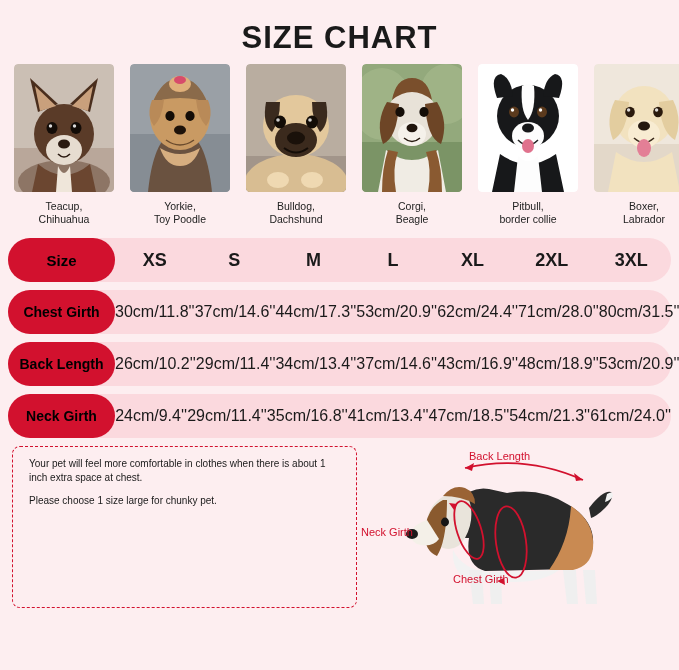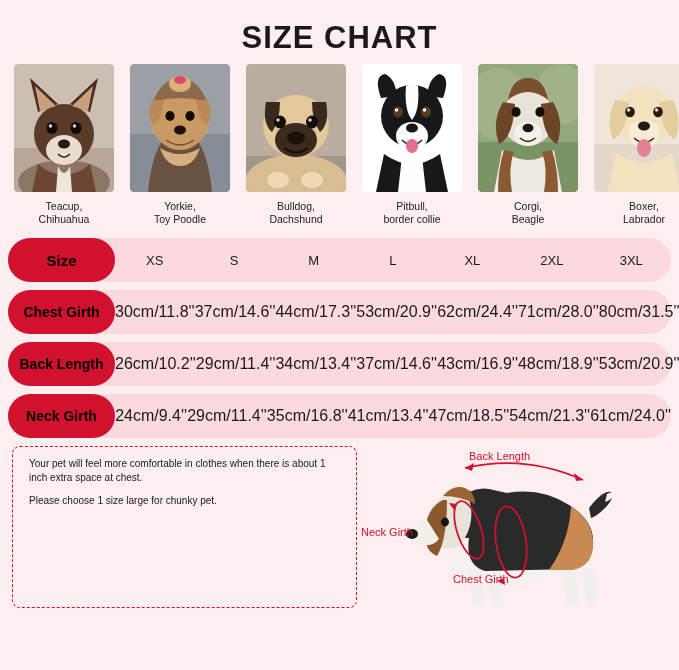--- a/index.html
+++ b/index.html
@@ -100,22 +100,22 @@
     flex: 1 1 auto;
     align-items: center;
   }
   .cell {
     flex: 1 1 0;
     text-align: center;
     font-size: 16px;
     color: #1a1a1a;
   }
   .row.header .cell {
-    font-weight: normal;
-    font-size: 13px;
+    font-weight: bold;
+    font-size: 18px;
   }
 
   
   .bottom {
     display: flex;
     margin-top: 6px;
     padding: 0 12px;
   }
   .note {
     flex: 0 0 345px;
@@ -270,58 +270,20 @@
         </svg>
       </div>
       <div class="breed-label">Bulldog,
 Dachshund</div>
     </div>
 
     <div class="breed">
       <div class="photo">
         <svg width="100" height="128" viewBox="0 0 100 128">
           <defs>
-              <clipPath id="c4">
-                <rect width="100" height="128" rx="4"></rect>
-              </clipPath>
-            </defs>
-          <g clip-path="url(#c4)">
-            <rect width="100" height="128" fill="#ffffff"></rect>
-
-            <ellipse cx="50" cy="52" rx="31" ry="31" fill="#17181a"></ellipse>
-
-            <path d="M19 34 q-8 -22 4 -24 q10 4 12 22 Z" fill="#17181a"></path>
-            <path d="M81 34 q8 -22 -4 -24 q-10 4 -12 22 Z" fill="#17181a"></path>
-
-            <path d="M44 22 q6 -4 12 0 q2 24 -6 34 q-8 -10 -6 -34 Z" fill="#fdfdfd"></path>
-
-            <ellipse cx="50" cy="72" rx="16" ry="14" fill="#fdfdfd"></ellipse>
-            <ellipse cx="50" cy="64" rx="6" ry="4.6" fill="#17181a"></ellipse>
-            <path d="M40 76 q10 10 20 0" stroke="#222" stroke-width="1.5" fill="none"></path>
-
-            <ellipse cx="50" cy="82" rx="6" ry="7" fill="#e0728d"></ellipse>
-
-            <ellipse cx="36" cy="48" rx="5" ry="5.4" fill="#5b3a1d"></ellipse>
-            <ellipse cx="64" cy="48" rx="5" ry="5.4" fill="#5b3a1d"></ellipse>
-            <circle cx="34.5" cy="46" r="1.7" fill="#fff"></circle>
-            <circle cx="62.5" cy="46" r="1.7" fill="#fff"></circle>
-
-            <path d="M22 90 q28 20 56 0 l8 38 l-72 0 Z" fill="#17181a"></path>
-            <path d="M40 92 q10 10 20 0 l4 36 l-28 0 Z" fill="#fdfdfd"></path>
-          </g>
-        </svg>
-      </div>
-      <div class="breed-label">Pitbull,
-border collie</div>
-    </div>
-
-    <div class="breed">
-      <div class="photo">
-        <svg width="100" height="128" viewBox="0 0 100 128">
-          <defs>
               <clipPath id="c3">
                 <rect width="100" height="128" rx="4"></rect>
               </clipPath>
             </defs>
           <g clip-path="url(#c3)">
             <rect width="100" height="128" fill="#93a97c"></rect>
             <rect y="78" width="100" height="50" fill="#7b9466"></rect>
             <ellipse cx="20" cy="40" rx="30" ry="36" fill="#a7bb8d" opacity=".6"></ellipse>
             <ellipse cx="84" cy="30" rx="26" ry="30" fill="#a7bb8d" opacity=".6"></ellipse>
 
@@ -339,20 +301,58 @@
             <ellipse cx="62" cy="48" rx="4.6" ry="5" fill="#140d07"></ellipse>
 
             <path d="M24 86 q26 20 52 0 l8 42 l-68 0 Z" fill="#f0ece4"></path>
             <path d="M26 86 q-6 18 -6 42 l14 0 q-4 -24 2 -40 Z" fill="#8a5a31"></path>
             <path d="M74 86 q6 18 6 42 l-14 0 q4 -24 -2 -40 Z" fill="#8a5a31"></path>
           </g>
         </svg>
       </div>
       <div class="breed-label">Corgi,
 Beagle</div>
+    </div>
+
+    <div class="breed">
+      <div class="photo">
+        <svg width="100" height="128" viewBox="0 0 100 128">
+          <defs>
+              <clipPath id="c4">
+                <rect width="100" height="128" rx="4"></rect>
+              </clipPath>
+            </defs>
+          <g clip-path="url(#c4)">
+            <rect width="100" height="128" fill="#ffffff"></rect>
+
+            <ellipse cx="50" cy="52" rx="31" ry="31" fill="#17181a"></ellipse>
+
+            <path d="M19 34 q-8 -22 4 -24 q10 4 12 22 Z" fill="#17181a"></path>
+            <path d="M81 34 q8 -22 -4 -24 q-10 4 -12 22 Z" fill="#17181a"></path>
+
+            <path d="M44 22 q6 -4 12 0 q2 24 -6 34 q-8 -10 -6 -34 Z" fill="#fdfdfd"></path>
+
+            <ellipse cx="50" cy="72" rx="16" ry="14" fill="#fdfdfd"></ellipse>
+            <ellipse cx="50" cy="64" rx="6" ry="4.6" fill="#17181a"></ellipse>
+            <path d="M40 76 q10 10 20 0" stroke="#222" stroke-width="1.5" fill="none"></path>
+
+            <ellipse cx="50" cy="82" rx="6" ry="7" fill="#e0728d"></ellipse>
+
+            <ellipse cx="36" cy="48" rx="5" ry="5.4" fill="#5b3a1d"></ellipse>
+            <ellipse cx="64" cy="48" rx="5" ry="5.4" fill="#5b3a1d"></ellipse>
+            <circle cx="34.5" cy="46" r="1.7" fill="#fff"></circle>
+            <circle cx="62.5" cy="46" r="1.7" fill="#fff"></circle>
+
+            <path d="M22 90 q28 20 56 0 l8 38 l-72 0 Z" fill="#17181a"></path>
+            <path d="M40 92 q10 10 20 0 l4 36 l-28 0 Z" fill="#fdfdfd"></path>
+          </g>
+        </svg>
+      </div>
+      <div class="breed-label">Pitbull,
+border collie</div>
     </div>
 
     <div class="breed">
       <div class="photo">
         <svg width="100" height="128" viewBox="0 0 100 128">
           <defs>
               <clipPath id="c5">
                 <rect width="100" height="128" rx="4"></rect>
               </clipPath>
             </defs>

